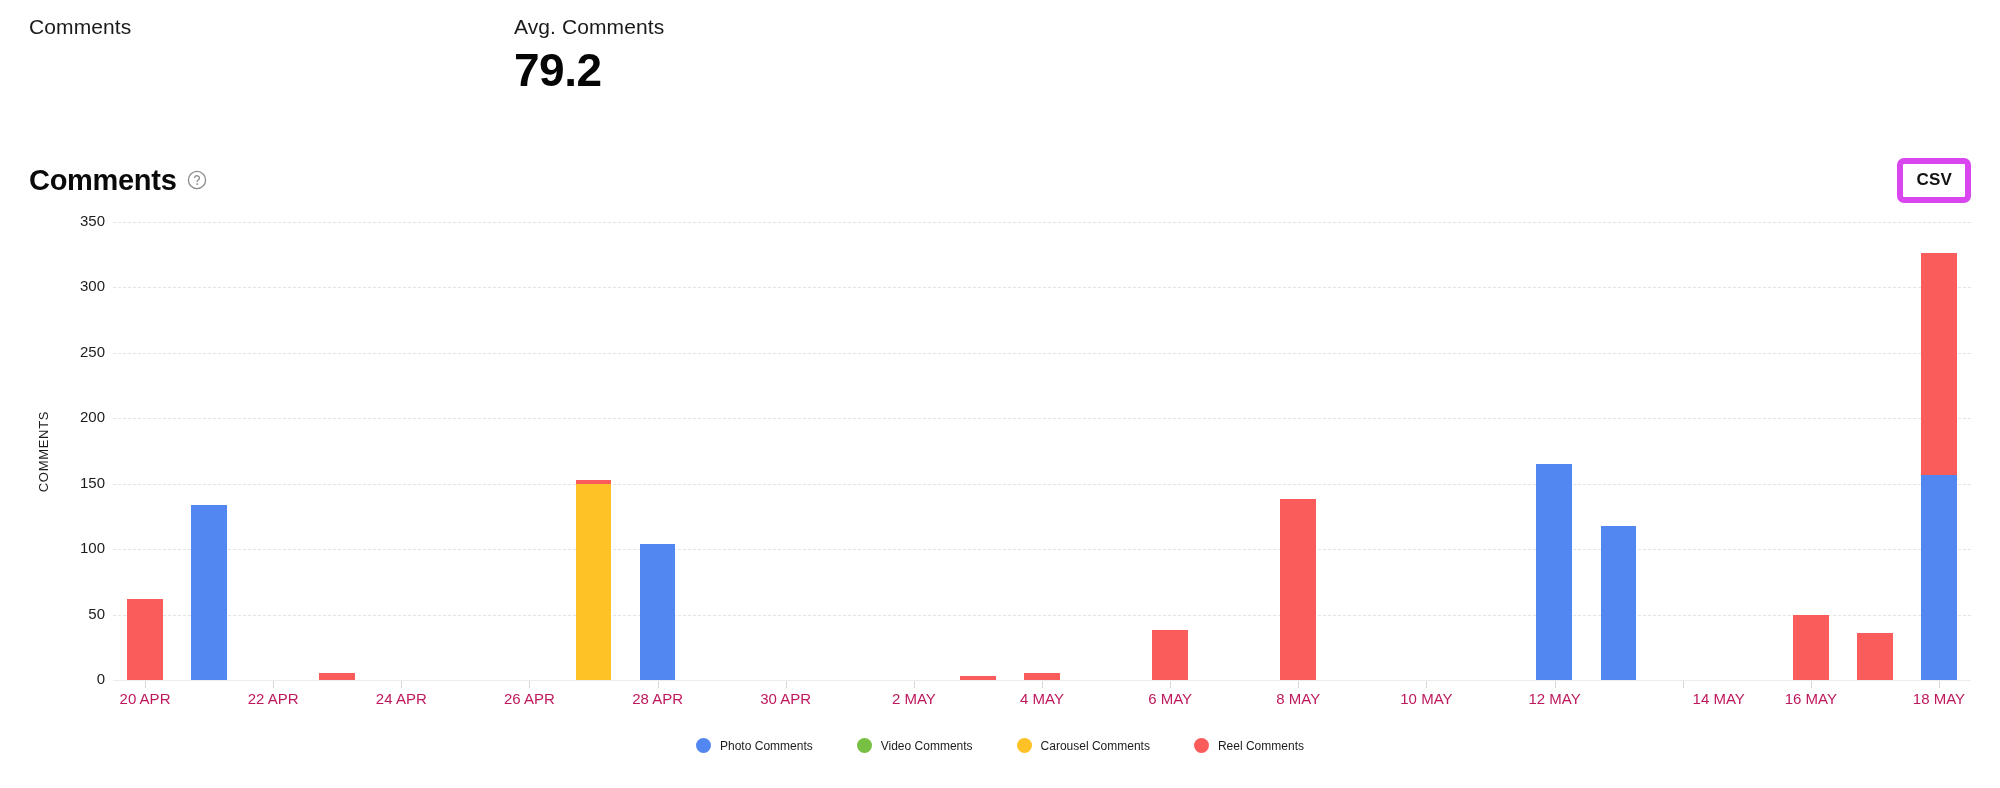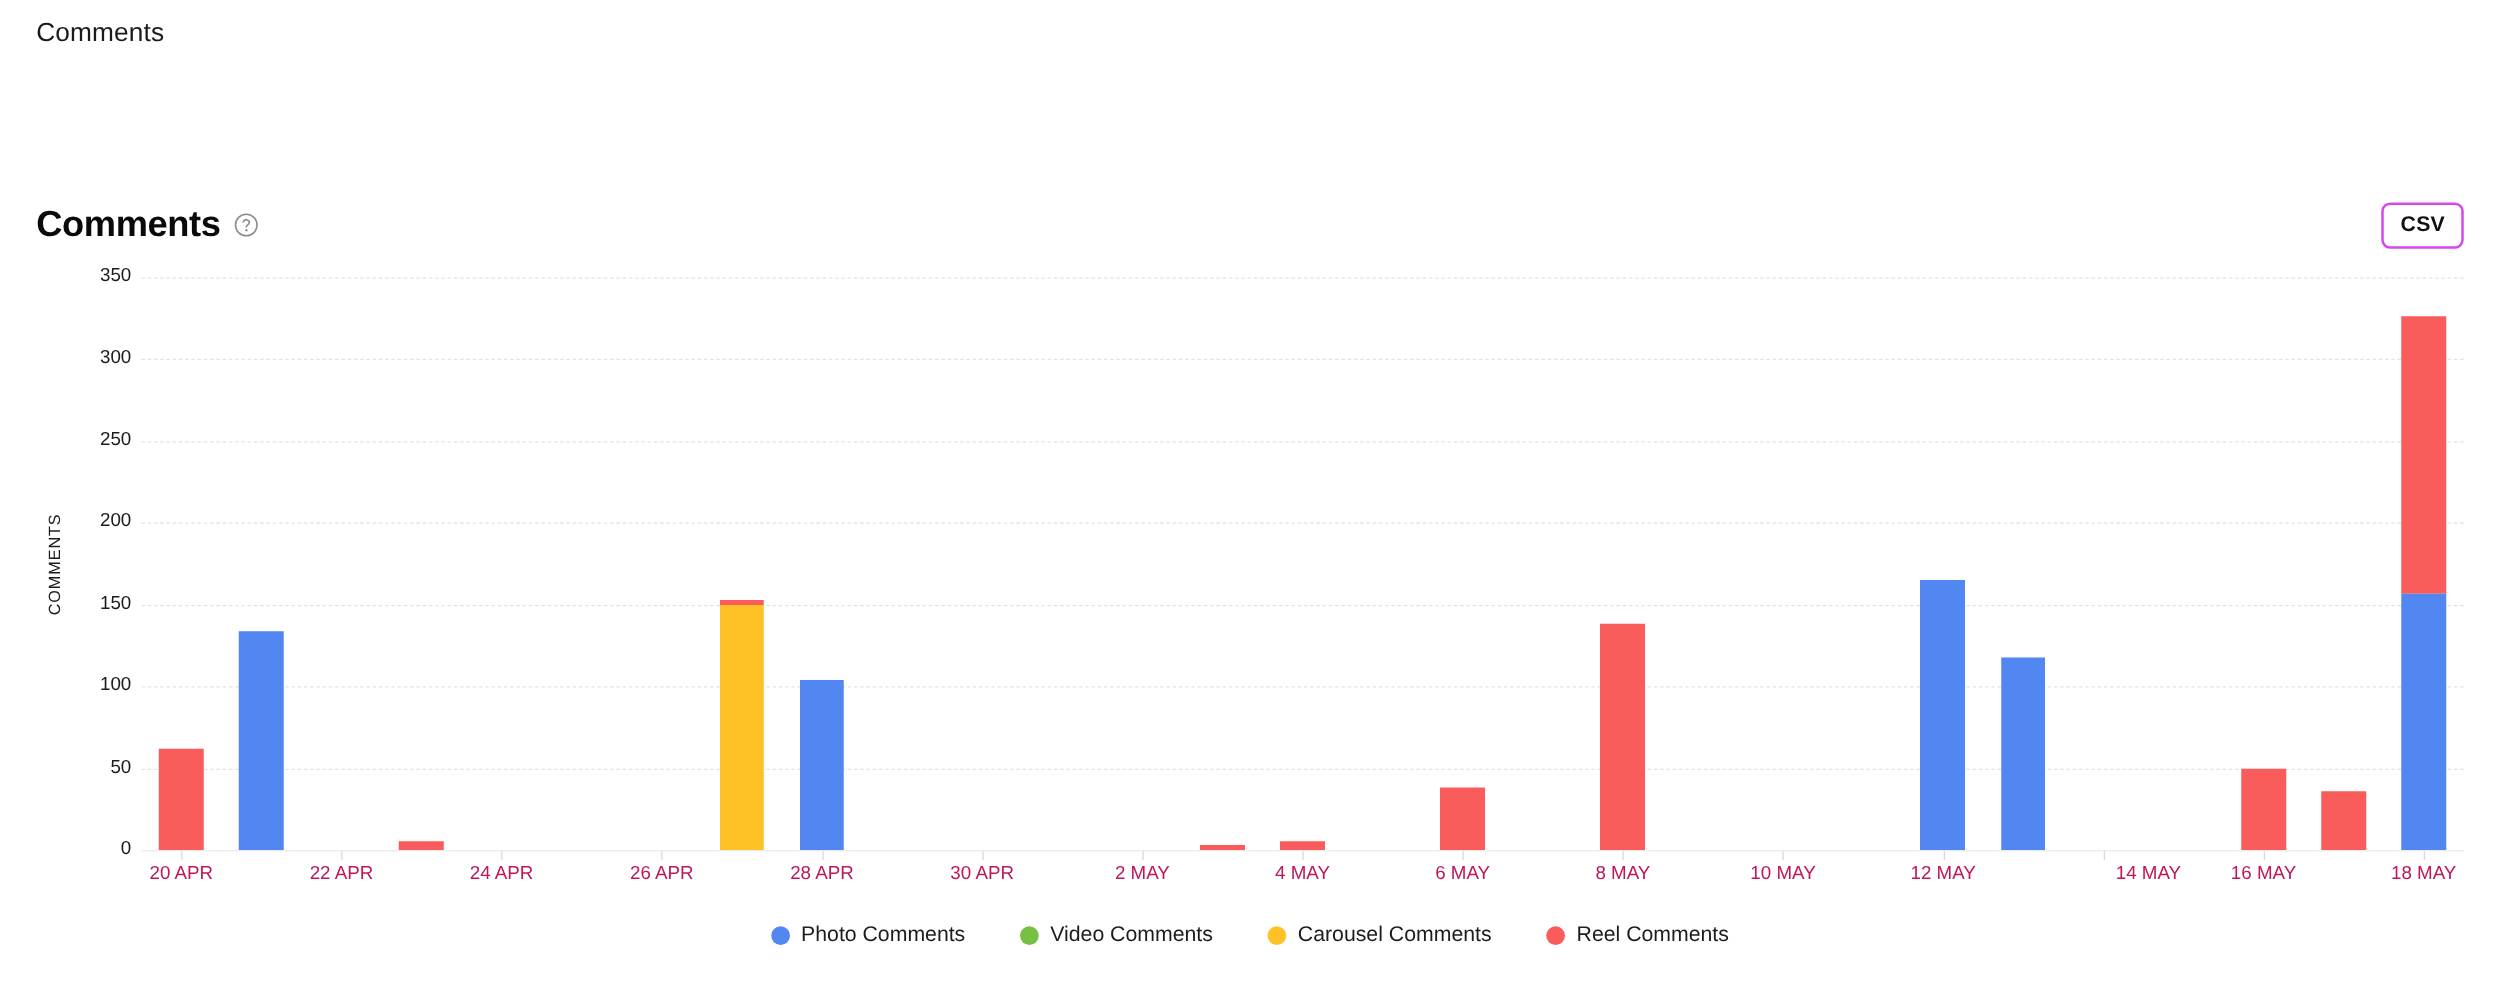--- a/index.html
+++ b/index.html
@@ -74,21 +74,21 @@
   .help-icon svg { display: block; }
   .date-range {
     margin-left: 16px;
     font-size: 21px;
     color: #9b9b9b;
     font-weight: 400;
     letter-spacing: 0.1px;
   }
   .spacer { flex: 1 1 auto; }
   .csv-btn {
-    border: 2px solid #d946ef;
+    border: 6px solid #d946ef;
     border-radius: 7px;
     background: #ffffff;
     padding: 6px 13px 7px;
     font-size: 17px;
     font-weight: 700;
     color: #111111;
     font-family: "Liberation Sans", sans-serif;
     letter-spacing: 0.2px;
     cursor: pointer;
     line-height: 20px;
@@ -237,31 +237,35 @@
     cursor: pointer;
   }
   .legend-dot {
     width: 15px;
     height: 15px;
     border-radius: 50%;
     margin-right: 9px;
     flex: 0 0 auto;
   }
   .legend-text {
-    font-size: 17px;
+    font-size: 12px;
     color: #1c1c1c;
     white-space: nowrap;
   }
 </style>
 </head>
 <body>
 
 <div class="kpi-row">
   <div class="kpi">
     <div class="kpi-label">Comments</div>
+  </div>
+  <div class="kpi">
+    <div class="kpi-label">Avg. Comments</div>
+    <div class="kpi-value">79.2</div>
   </div>
 </div>
 
 <div class="card-head">
   <div class="card-title">Comments</div>
   <span class="help-icon">
     <svg width="20" height="20" viewBox="0 0 20 20" aria-hidden="true">
       <circle cx="10" cy="10" r="8.6" fill="none" stroke="#8d8d8d" stroke-width="1.3"></circle>
       <path d="M7.6 7.5a2.45 2.45 0 0 1 4.8.7c0 1.6-2.3 1.9-2.3 3.3" fill="none" stroke="#8d8d8d" stroke-width="1.3" stroke-linecap="round"></path>
       <circle cx="10.1" cy="14.1" r="0.95" fill="#8d8d8d"></circle>

